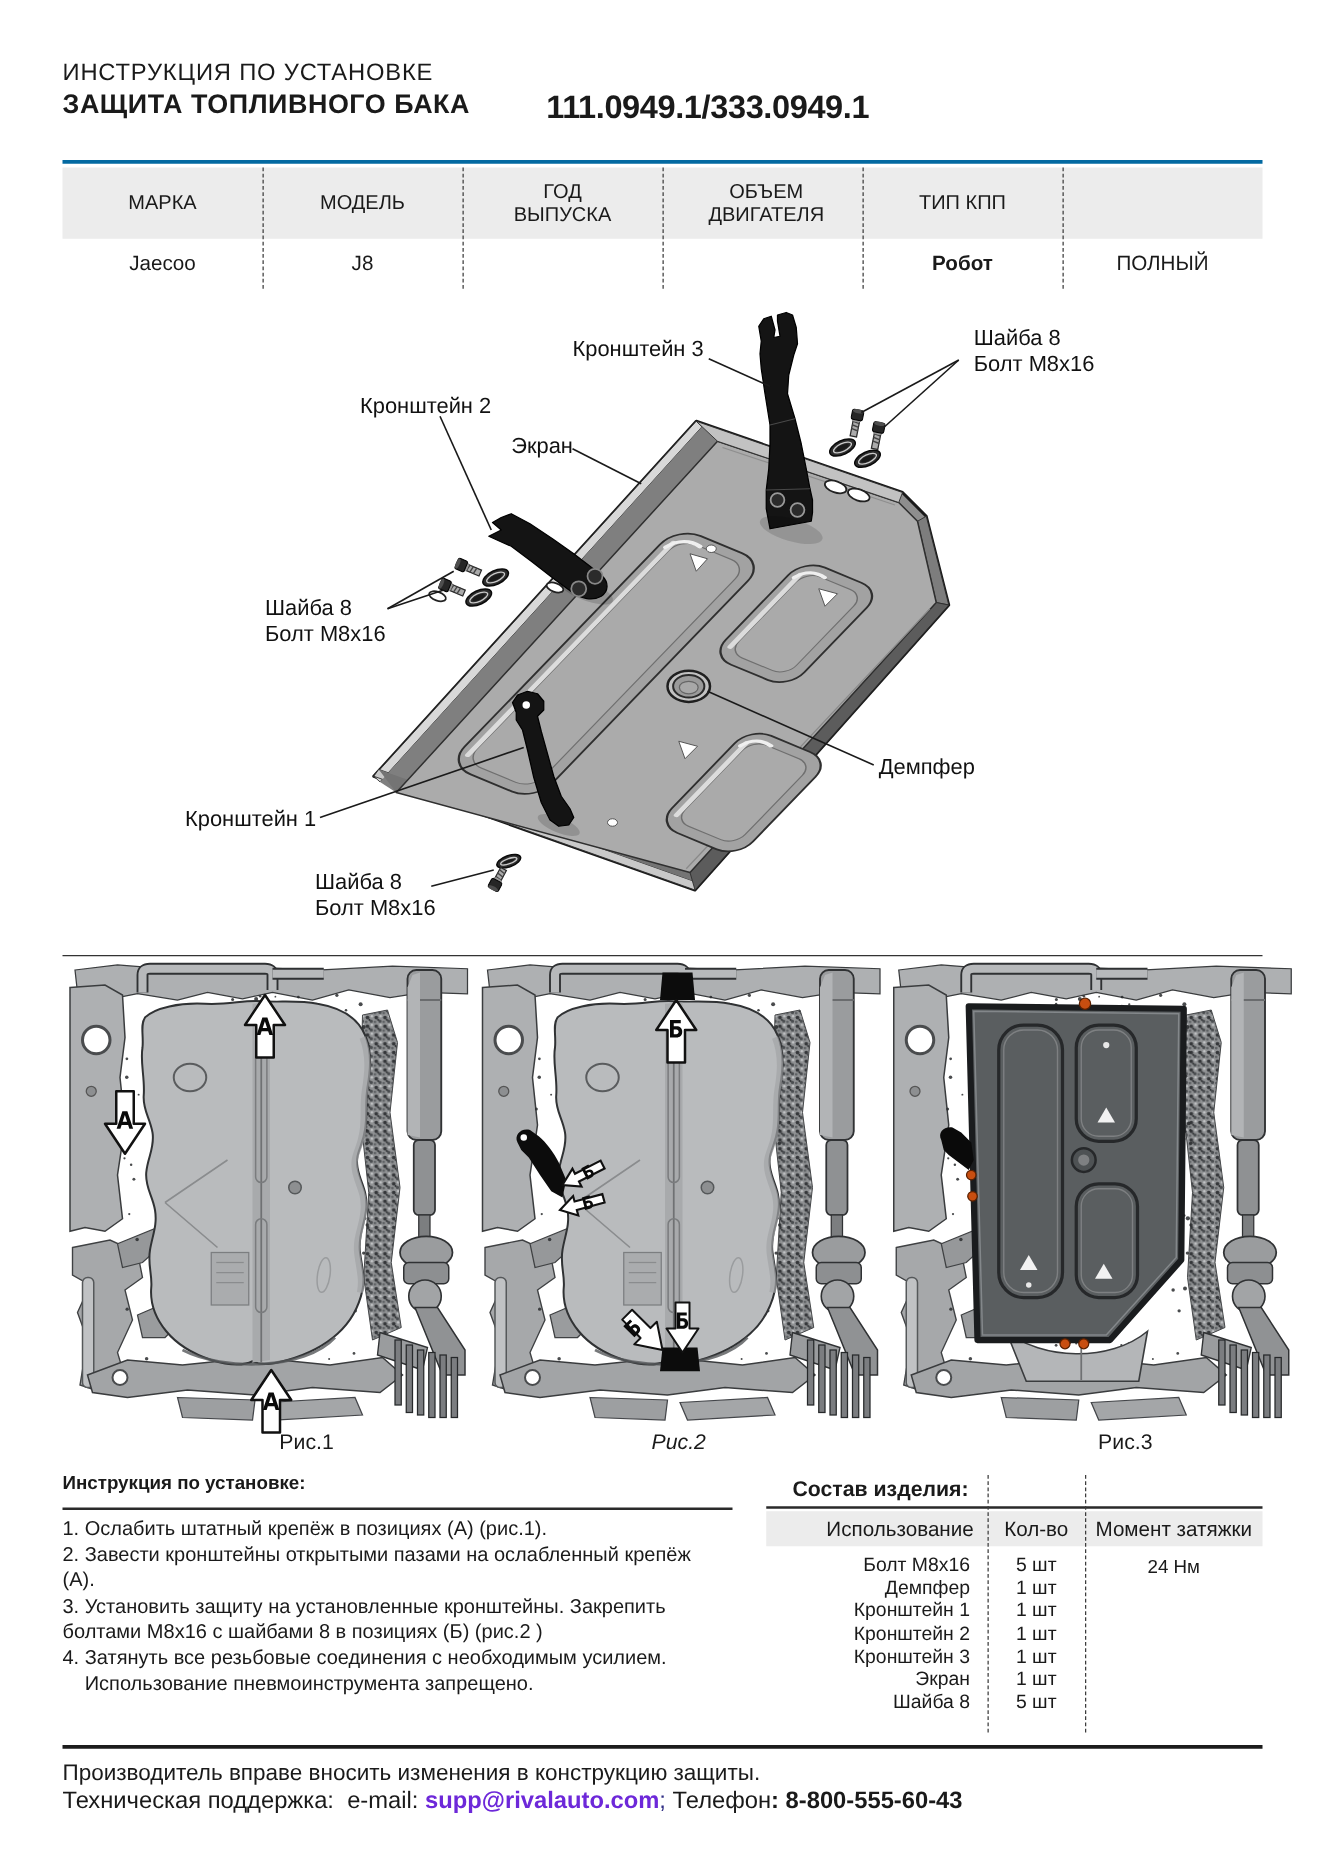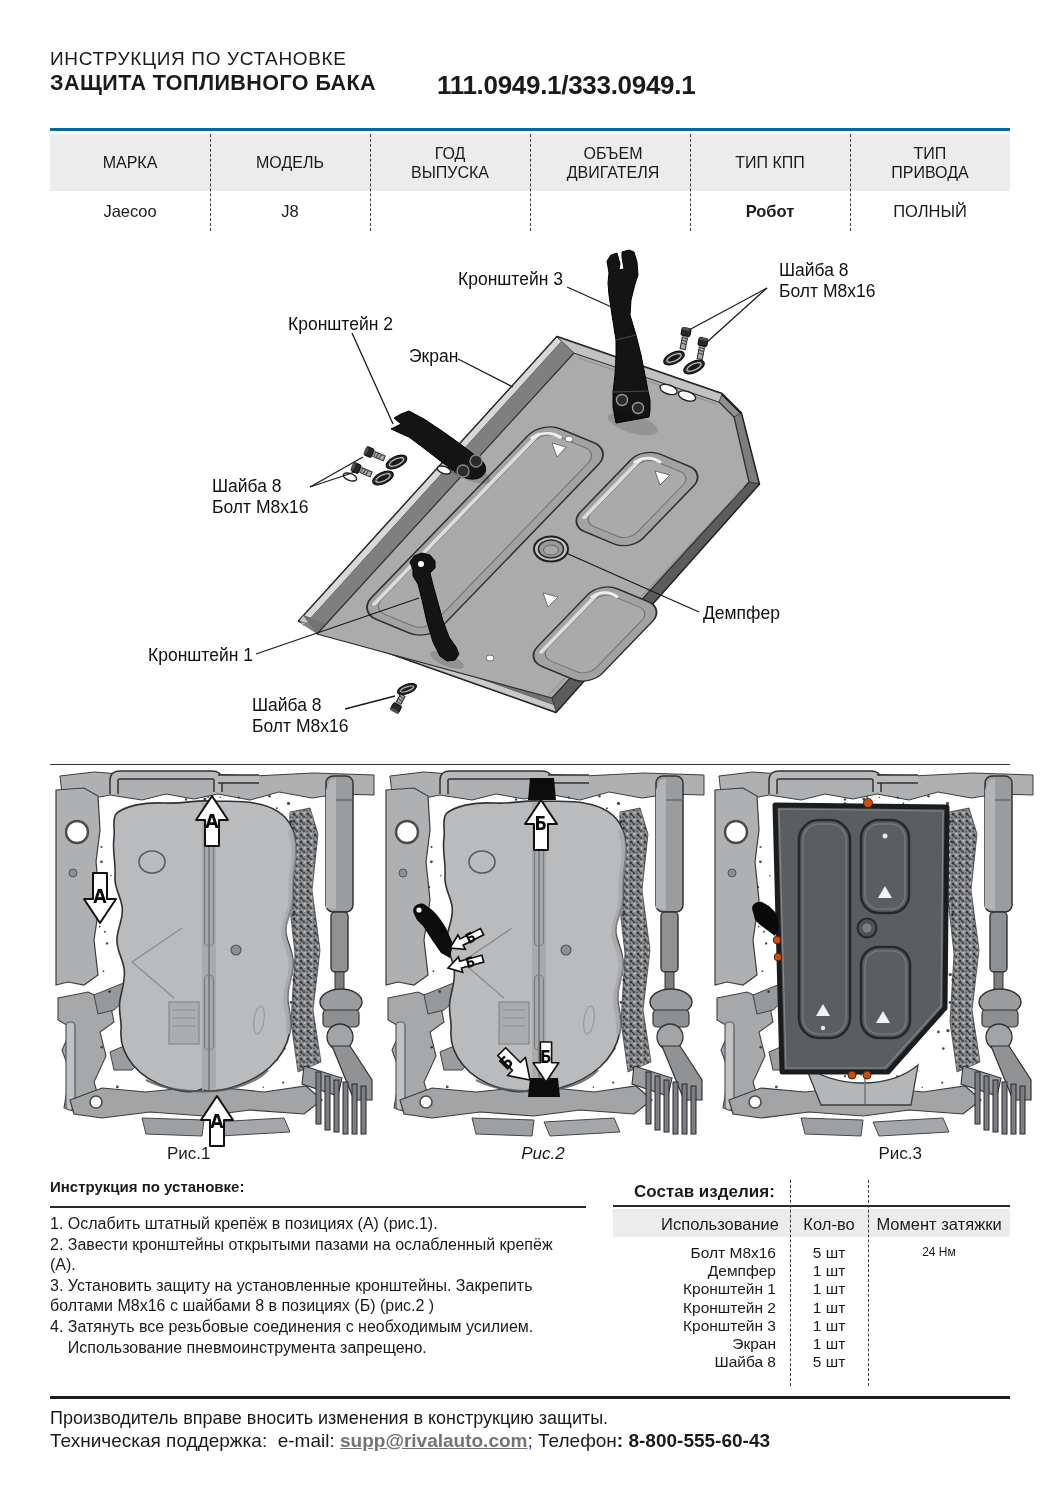--- a/index.html
+++ b/index.html
@@ -20,47 +20,46 @@
 .ins-list{left:50px;top:1214px;width:560px;font-size:16px;line-height:20.6px;}
 
 .pt-title{left:634px;top:1182px;font-size:17px;font-weight:bold;}
 .pt-rule{left:613px;top:1205px;width:397px;height:0;border-top:2.5px solid #2a2a2a;}
 .pt-head{left:613px;top:1209px;width:397px;height:28px;background:#ececec;}
 .pt-d1{left:790px;top:1180px;height:206px;width:0;border-left:1.6px dashed #3c3c3c;position:absolute;}
 .pt-d2{left:868px;top:1180px;height:206px;width:0;border-left:1.6px dashed #3c3c3c;position:absolute;}
 .pt-ht{font-size:16.5px;top:1215px;position:absolute;}
 .pt-rows{left:613px;top:1244px;width:163px;text-align:right;font-size:15.5px;line-height:18.2px;position:absolute;}
 .pt-qty{left:790px;top:1244px;width:78px;text-align:center;font-size:15.5px;line-height:18.2px;position:absolute;}
-.pt-nm{left:868px;top:1245px;width:142px;text-align:center;font-size:12px;position:absolute;}
+.pt-nm{left:868px;top:1245px;width:142px;text-align:center;font-size:15px;position:absolute;}
 
 .f-rule{left:50px;top:1396px;width:960px;height:0;border-top:3px solid #1c1c1c;position:absolute;}
 .f1{left:50px;top:1408px;font-size:18px;}
 .f2{left:50px;top:1430px;font-size:19px;}
-.f2 a{color:#737373;font-weight:bold;text-decoration:underline;}
+.f2 a{color:#6d28d9;font-weight:bold;}
 .f2 .semi{color:#312f85;text-decoration:underline;}
 </style>
 </head>
 <body>
 <div class="abs ttl1">ИНСТРУКЦИЯ ПО УСТАНОВКЕ</div>
 <div class="abs ttl2">ЗАЩИТА ТОПЛИВНОГО БАКА</div>
 <div class="abs ttlnum">111.0949.1/333.0949.1</div>
 
 <div class="abs ttab" style="height:100px;">
   <div class="thead"></div>
   <div class="vd" style="left:160px;"></div>
   <div class="vd" style="left:320px;"></div>
   <div class="vd" style="left:480px;"></div>
   <div class="vd" style="left:640px;"></div>
   <div class="vd" style="left:800px;"></div>
   <div class="hc" style="left:0;width:160px;">МАРКА</div>
   <div class="hc" style="left:160px;width:160px;">МОДЕЛЬ</div>
   <div class="hc" style="left:320px;width:160px;">ГОД<br>ВЫПУСКА</div>
   <div class="hc" style="left:483px;width:160px;">ОБЪЕМ<br>ДВИГАТЕЛЯ</div>
   <div class="hc" style="left:640px;width:160px;">ТИП КПП</div>
-  <div class="hc" style="left:800px;width:160px;">ТИП<br>ПРИВОДА</div>
   <div class="bc" style="left:0;width:160px;">Jaecoo</div>
   <div class="bc" style="left:160px;width:160px;">J8</div>
   <div class="bc" style="left:640px;width:160px;font-weight:bold;">Робот</div>
   <div class="bc" style="left:800px;width:160px;">ПОЛНЫЙ</div>
 </div>
 
 <svg class="abs" style="left:0;top:240px;" width="1061" height="530" viewBox="0 240 1061 530">
 
   <g stroke-linejoin="round">
   <polygon points="557,337 722,394 741,413 759,484 556,712 299,621" fill="#8e8e8e" stroke="#1a1a1a" stroke-width="2.4"></polygon>
@@ -467,21 +466,21 @@
     <circle cx="155" cy="33" r="4.5"></circle>
     <circle cx="64" cy="170" r="3.8"></circle>
     <circle cx="65" cy="187" r="3.8"></circle>
     <circle cx="139" cy="305" r="4"></circle>
     <circle cx="154" cy="305" r="4"></circle>
   </g>
   <path d="M40,142 C37,136 42,131 49,132 L56,136 L64,144 L66,158 L62,166 L54,160 L46,154 L42,150 Z" fill="#0a0a0a"></path>
 </g>
 </svg>
 <div class="abs" style="left:0;top:1144px;width:1061px;font-size:17px;">
-  <div class="abs" style="left:167px;width:100px;text-align:left;top:0;">Рис.1</div>
+  <div class="abs" style="left:167px;width:100px;text-align:right;top:0;">Рис.1</div>
   <div class="abs" style="left:493px;width:100px;text-align:center;top:0;font-style:italic;">Рис.2</div>
   <div class="abs" style="left:822px;width:100px;text-align:right;top:0;">Рис.3</div>
 </div>
 
 <div class="abs ins-h">Инструкция по установке:</div>
 <div class="abs ins-rule"></div>
 <div class="abs ins-list">1. Ослабить штатный крепёж в позициях (А) (рис.1).<br>
 2. Завести кронштейны открытыми пазами на ослабленный крепёж<br>
 (А).<br>
 3. Установить защиту на установленные кронштейны. Закрепить<br>

